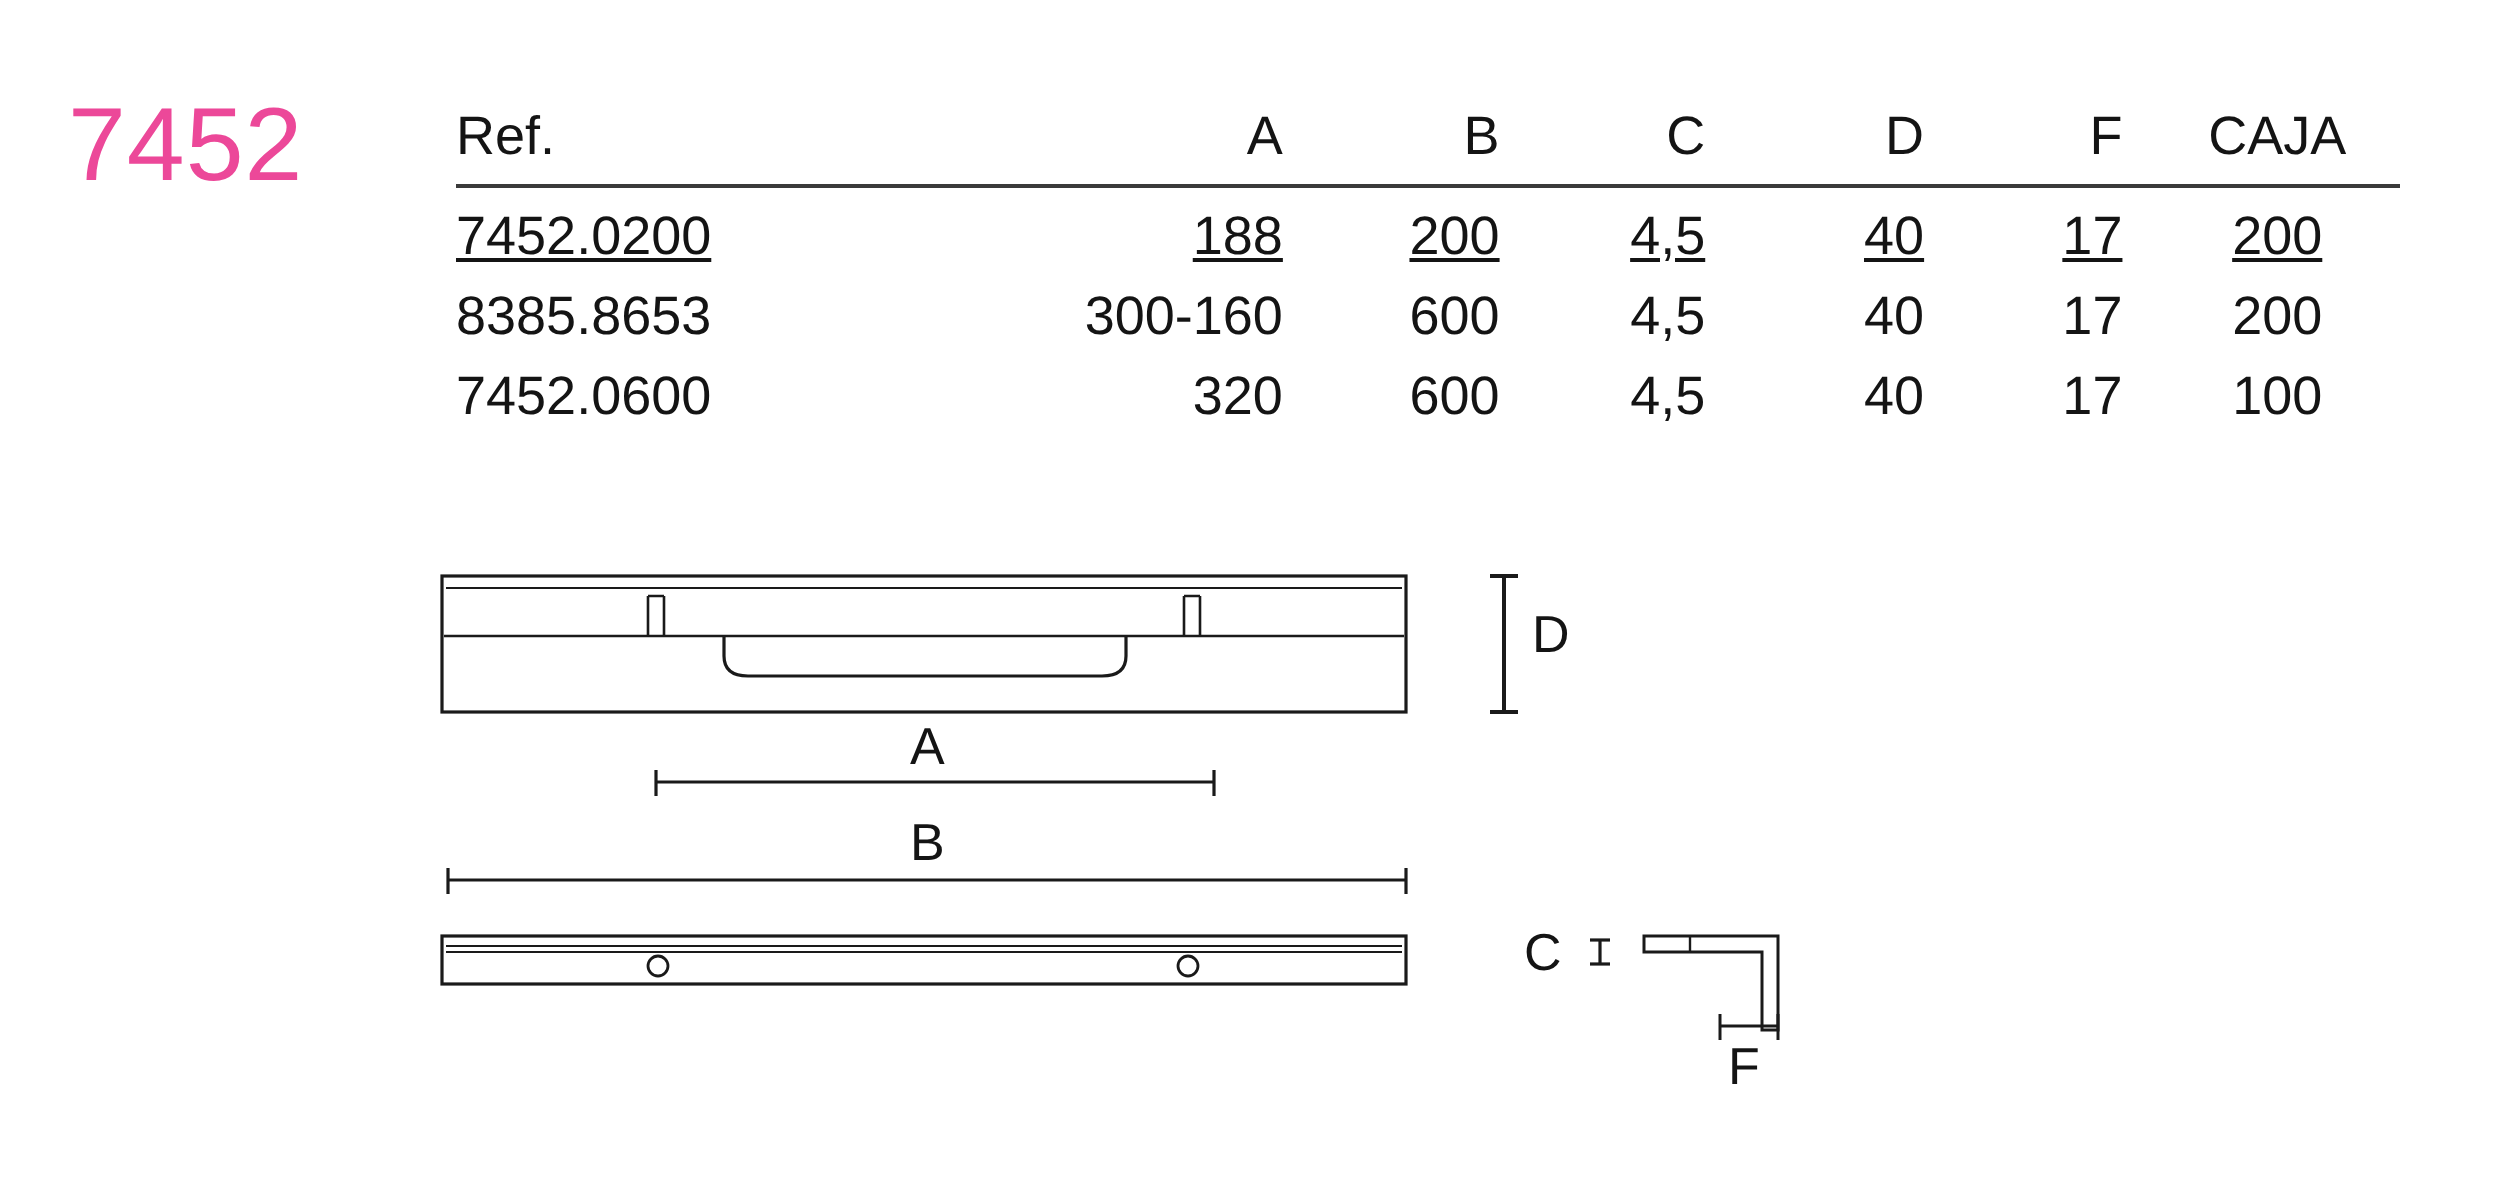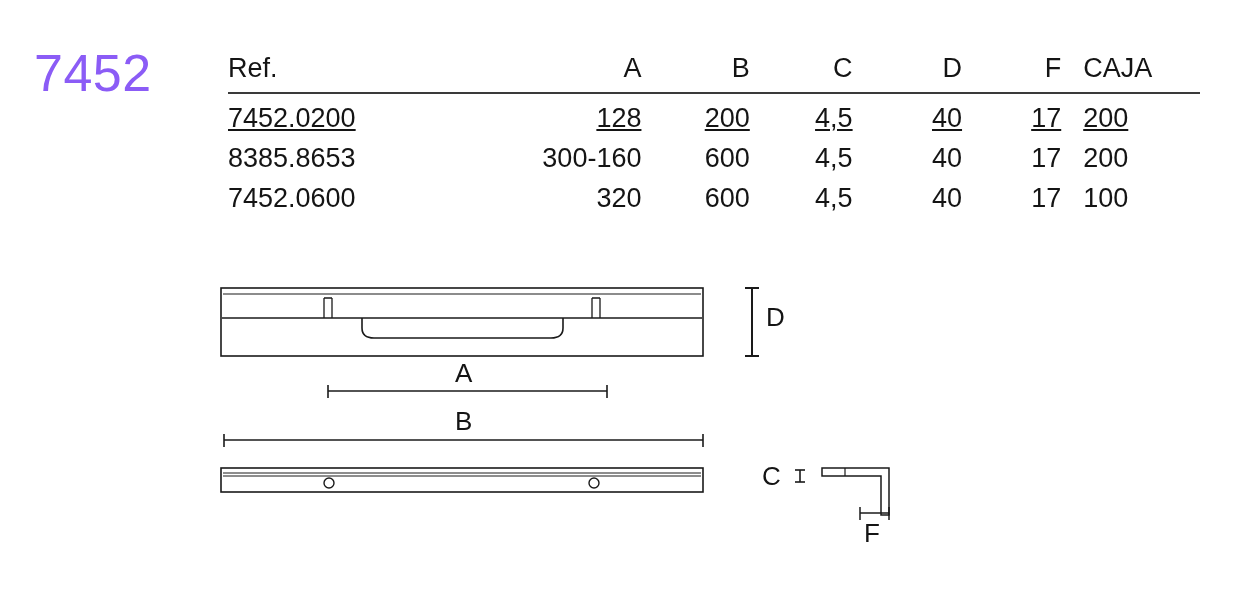--- a/index.html
+++ b/index.html
@@ -17,21 +17,21 @@
   }
 
   
   #product-code {
     position: absolute;
     left: 34px;
     top: 47px;
     font-size: 52px;
     line-height: 1;
     letter-spacing: 0.5px;
-    color: #8b5cf6;
+    color: #ec4899;
     font-weight: 400;
   }
 
   
   #spec-table {
     position: absolute;
     left: 228px;
     top: 48px;
     width: 972px;
     border-collapse: collapse;
@@ -48,21 +48,21 @@
   #spec-table thead th {
     border-bottom: 2px solid #3a3a3a;
     padding-bottom: 4px;
   }
   #spec-table .col-ref  { text-align: left;  width: 210px; margin-left: 32px; }
   #spec-table .col-a    { text-align: right; width: 245px; padding-right: 2px;}
   #spec-table .col-b    { text-align: right; width: 120px; padding-right: 6px;}
   #spec-table .col-c    { text-align: right; width: 110px; padding-right: 14px;}
   #spec-table .col-d    { text-align: right; width: 110px; padding-right: 16px;}
   #spec-table .col-f    { text-align: right; width: 95px;  padding-right: 22px;}
-  #spec-table .col-caja { text-align: left; width: 120px; padding-right: 6px; margin-top: 12px;}
+  #spec-table .col-caja { text-align: center; width: 120px; padding-right: 6px; margin-top: 12px;}
   #spec-table tbody tr:first-child td { padding-top: 4px; text-decoration: underline; }
 
   
   #drawing {
     position: absolute;
     left: 0;
     top: 262px;
     width: 1250px;
     height: 320px;
   }
@@ -87,21 +87,21 @@
       <th class="col-b">B</th>
       <th class="col-c">C</th>
       <th class="col-d">D</th>
       <th class="col-f">F</th>
       <th class="col-caja">CAJA</th>
     </tr>
   </thead>
   <tbody>
     <tr>
       <td class="col-ref">7452.0200</td>
-      <td class="col-a">128</td>
+      <td class="col-a">188</td>
       <td class="col-b">200</td>
       <td class="col-c">4,5</td>
       <td class="col-d">40</td>
       <td class="col-f">17</td>
       <td class="col-caja">200</td>
     </tr>
     <tr>
       <td class="col-ref">8385.8653</td>
       <td class="col-a">300-160</td>
       <td class="col-b">600</td>

